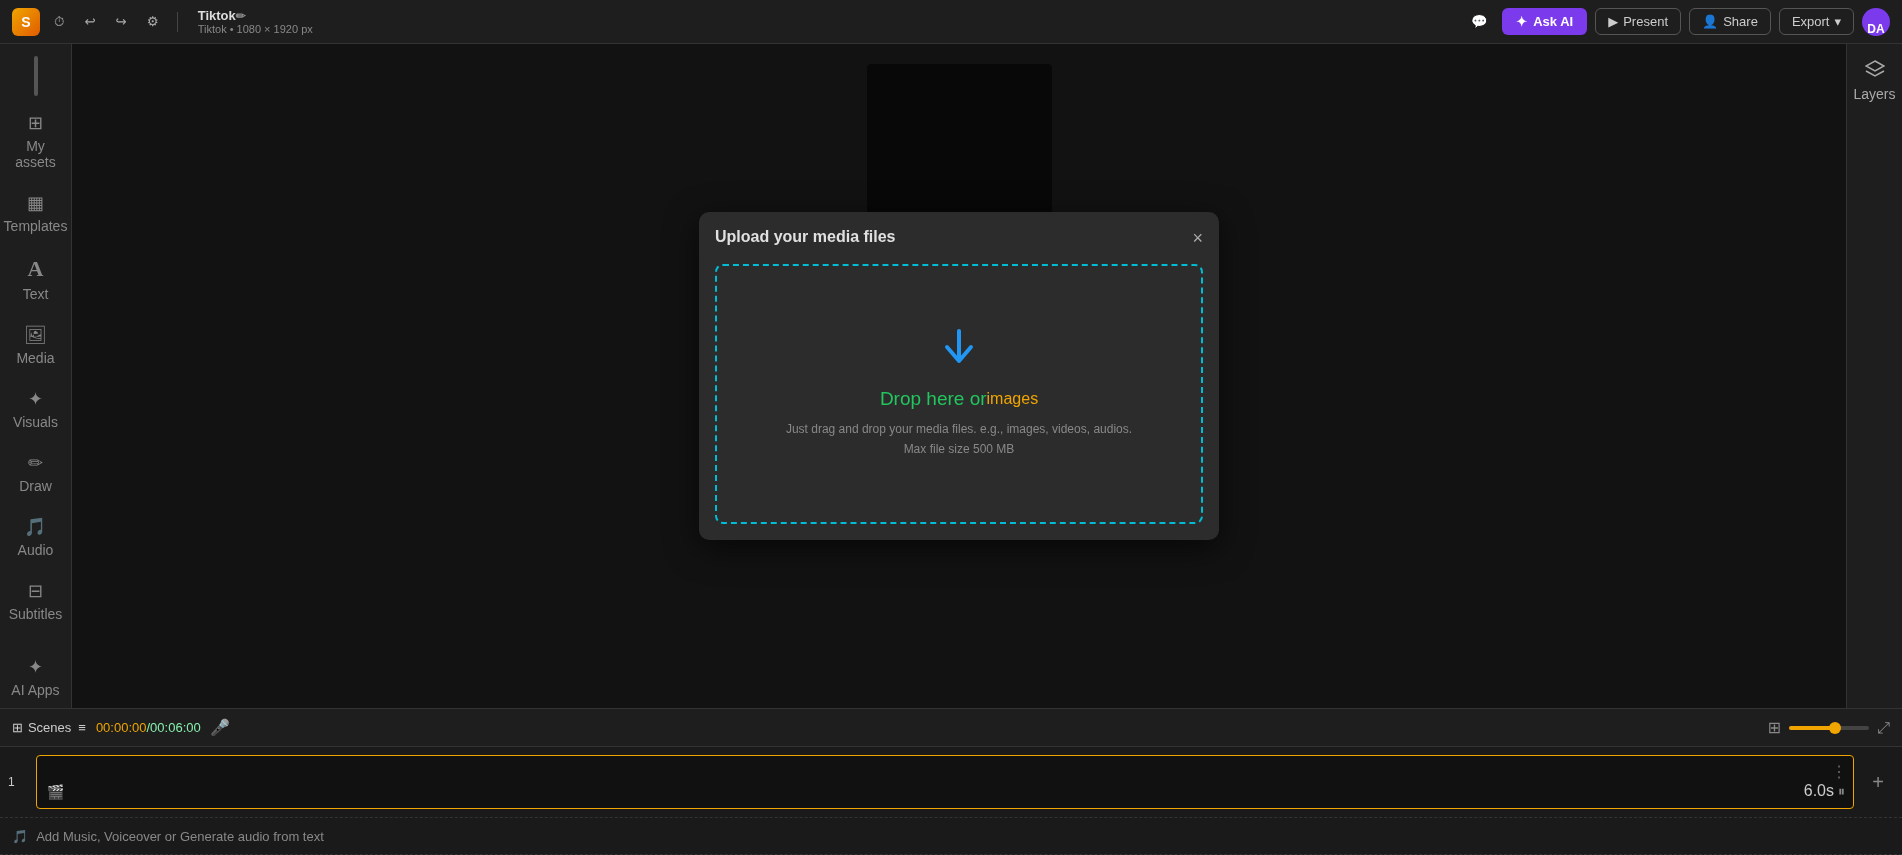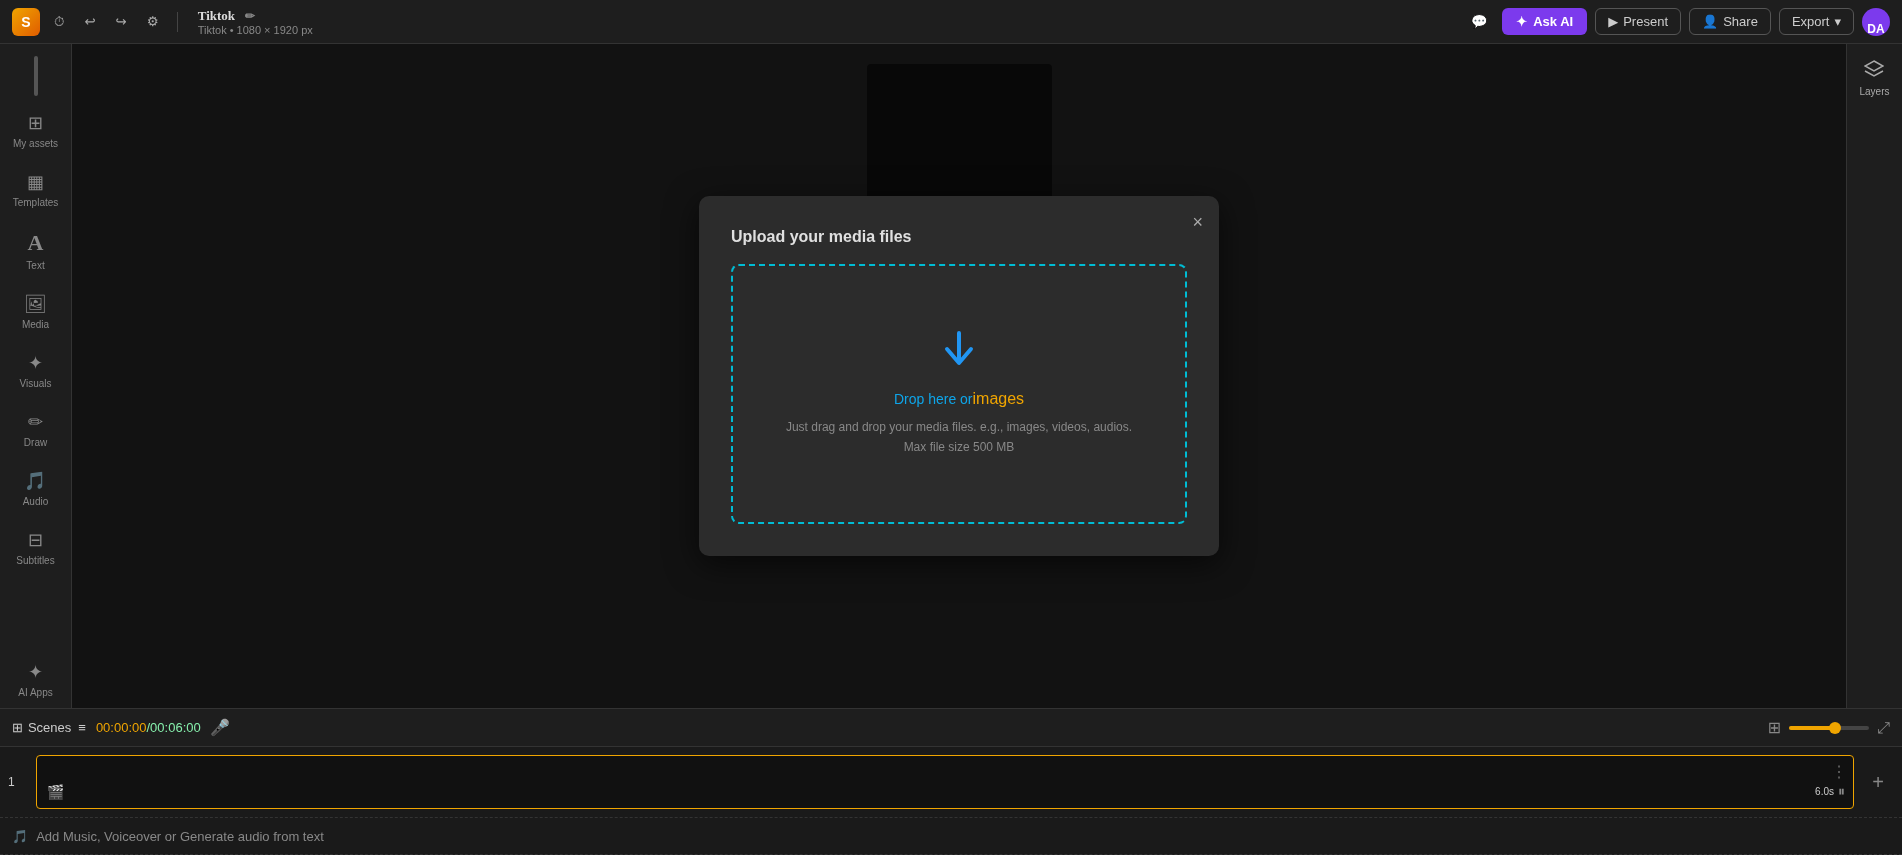--- a/index.html
+++ b/index.html
@@ -32,21 +32,21 @@
       display: flex; align-items: center; justify-content: center;
       color: #fff; font-weight: bold; font-size: 14px;
     }
     .topbar-btn {
       background: none; border: none; color: #aaa;
       cursor: pointer; padding: 4px 6px; border-radius: 4px;
       display: flex; align-items: center; justify-content: center;
     }
     .topbar-divider { width: 1px; height: 20px; background: #444; margin: 0 4px; }
     .topbar-title { display: flex; flex-direction: column; margin-left: 8px; }
-    .topbar-title-main { color: #ddd; font-size: 13px; font-weight: 600; display: flex; align-items: flex-end; gap: 10px; font-family: Liberation Serif, serif; }
+    .topbar-title-main { color: #ddd; font-size: 13px; font-weight: 600; display: flex; align-items: flex-end; gap: 0; }
     .topbar-title-sub { color: #888; font-size: 11px; }
     .topbar-spacer { flex: 1; }
     .topbar-right { display: flex; align-items: center; gap: 8px; }
     .btn-askai {
       background: #7c3aed; color: #fff; border: none;
       padding: 6px 14px; border-radius: 6px; font-size: 13px;
       cursor: pointer; display: flex; align-items: center; gap: 6px;
       font-weight: 600;
     }
     .btn-present, .btn-share {
@@ -85,21 +85,21 @@
       gap: 2px;
       flex-shrink: 0;
     }
     .sidebar-item {
       display: flex; flex-direction: column; align-items: center;
       justify-content: center; gap: 4px;
       width: 64px; padding: 10px 4px; border-radius: 8px;
       cursor: pointer; color: #888;
     }
     .sidebar-icon { font-size: 18px; }
-    .sidebar-label { font-size: 10px; text-align: center; }
+    .sidebar-label { font-size: 14px; text-align: center; }
     .sidebar-spacer { flex: 1; }
 
     
     .canvas-area {
       flex: 1;
       background: #252525;
       position: relative;
       display: flex;
       align-items: flex-start;
       justify-content: center;
@@ -198,21 +198,21 @@
       border: 1.5px solid #f0a500;
       border-radius: 4px;
       height: 54px;
       position: relative;
       cursor: pointer;
     }
     .track-bar-inner {
       position: absolute; right: 8px; bottom: 8px;
       display: flex; align-items: center; gap: 4px;
     }
-    .track-duration { color: #ccc; font-size: 10px; }
+    .track-duration { color: #ccc; font-size: 16px; }
     .track-pause-icon {
       color: #888; font-size: 14px;
     }
     .track-menu {
       position: absolute; top: 6px; right: 6px;
       color: #666; font-size: 16px; cursor: pointer;
     }
     .track-scene-icon {
       position: absolute; left: 10px; bottom: 8px;
       color: #888; font-size: 14px;
@@ -240,21 +240,21 @@
       background: rgba(0,0,0,0.5);
       display: flex;
       align-items: center;
       justify-content: center;
       z-index: 100;
     }
     .modal {
       background: #2c2c2c;
       border-radius: 10px;
       width: 520px;
-      padding: 32px;
+      padding: 16px;
       position: relative;
       box-shadow: 0 8px 32px rgba(0,0,0,0.6);
     }
     .modal-title {
       color: #e0e0e0; font-size: 16px; font-weight: 600;
       margin-bottom: 18px;
     }
     .modal-close {
       position: absolute; top: 16px; right: 16px;
       color: #aaa; cursor: pointer; font-size: 18px;
@@ -268,21 +268,21 @@
       flex-direction: column;
       align-items: center;
       justify-content: center;
       gap: 10px;
       cursor: pointer;
     }
     .dropzone-arrow {
       font-size: 36px; color: #2196f3;
     }
     .dropzone-main-text {
-      color: #0ea5e9; font-size: 14px;
+      color: #22c55e; font-size: 19px;
     }
     .dropzone-browse {
       color: #f0a500; cursor: pointer; text-decoration: none;
     }
     .dropzone-sub-text {
       color: #888; font-size: 12px; text-align: center; line-height: 1.6;
     }
 
     
     .sidebar-scroll-handle {

